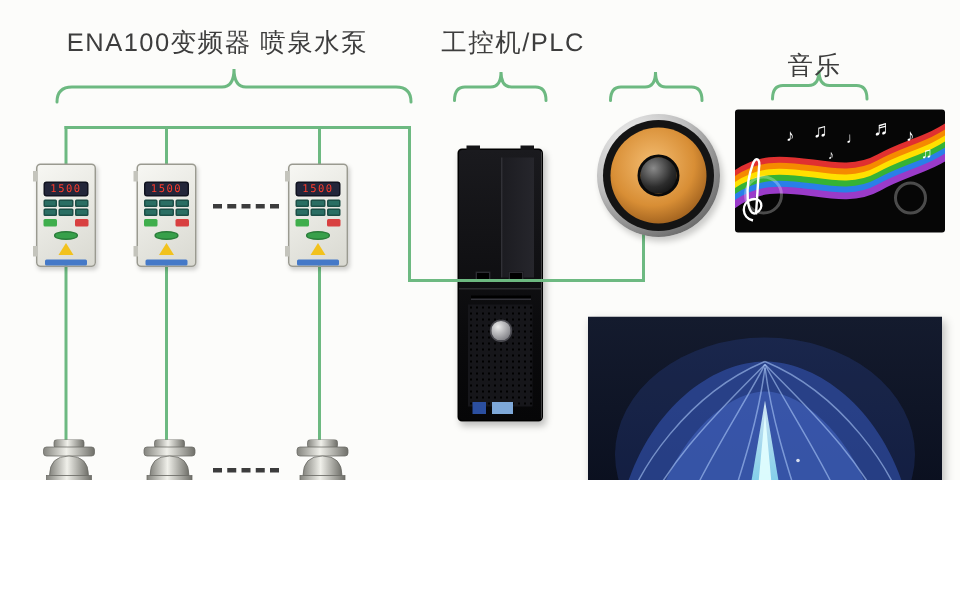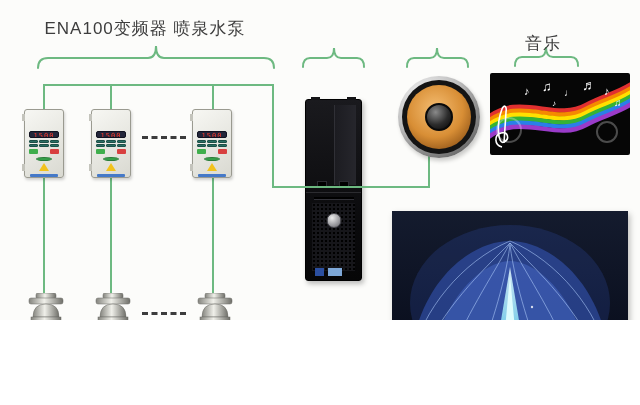--- a/index.html
+++ b/index.html
@@ -14,23 +14,23 @@
   .gline { position:absolute; background:#6db981; z-index:1; }
   .gline.over { z-index:5; }
 
   
   .vfd { position:absolute; width:40px; height:69px; top:109px; z-index:2;
          background:linear-gradient(145deg,#f7f7f3,#d9d9d1); border:1px solid #9a9a90;
          border-radius:3px; box-shadow:1px 2px 3px rgba(0,0,0,.18);
          display:flex; flex-direction:column; align-items:center; }
   .vfd::before, .vfd::after { content:""; position:absolute; left:-3px; width:3px; height:7px; background:#c4c4bc; }
   .vfd::before { top:4px; } .vfd::after { bottom:6px; }
-  .vfd-display { margin-top:21px; width:30px; height:11px; background:#23263a; border:1px solid #10121f;
+  .vfd-display { margin-top:11px; width:30px; height:11px; background:#23263a; border:1px solid #10121f;
                  border-radius:2px; color:#ff3b2b; font-family:"DejaVu Sans Mono",monospace;
-                 font-size:7px; line-height:9px; text-align:center; letter-spacing:1px; overflow:hidden;text-decoration:underline; }
+                 font-size:7px; line-height:9px; text-align:center; letter-spacing:1px; overflow:hidden; }
   .vfd-keys { margin-top:2px; width:30px; height:14px; display:grid;
               grid-template-columns:repeat(3,1fr); gap:1px; }
   .vfd-keys span { background:#2a6e63; border-radius:1px; border:1px solid #1c4f47; }
   .vfd-runstop { margin-top:2px; width:30px; display:flex; justify-content:space-between; }
   .btn-run { width:9px; height:5px; background:#3fae4c; border-radius:1px; }
   .btn-stop { width:9px; height:5px; background:#d84040; border-radius:1px; }
   .vfd-brand { margin-top:3px; width:16px; height:6px; background:#37a04a; border-radius:50%;
                border:1px solid #2a7d3a; }
   .vfd-warn { margin-top:2px; width:0; height:0; border-left:5px solid transparent;
               border-right:5px solid transparent; border-bottom:8px solid #f2c21d; }
@@ -81,20 +81,21 @@
               box-shadow:2px 3px 6px rgba(0,0,0,.25); }
 
   .arrow { position:absolute; left:280px; top:325px; z-index:2; }
 </style>
 </head>
 <body>
 
 <div class="canvas">
 
   <div class="grp-label" style="left:145px; top:17px;">ENA100变频器 喷泉水泵</div>
+  <div class="grp-label" style="left:342px; top:17px;">工控机/PLC</div>
   <div class="grp-label" style="left:543px; top:32px;">音乐</div>
 
   <svg class="braces" width="640" height="405">
     <g stroke="#6db981" stroke-width="2" fill="none" stroke-linecap="round">
       <path d="M38,68 Q38,58 48,58 L148,58 Q156,58 156,46 Q156,58 164,58 L264,58 Q274,58 274,68"></path>
       <path d="M303,67 Q303,58 310,58 L327,58 Q334,58 334,48 Q334,58 341,58 L357,58 Q364,58 364,67"></path>
       <path d="M407,67 Q407,58 414,58 L430,58 Q437,58 437,48 Q437,58 444,58 L461,58 Q468,58 468,67"></path>
       <path d="M515,66 Q515,57 522,57 L539,57 Q546,57 546,47 Q546,57 553,57 L571,57 Q578,57 578,66"></path>
     </g>
   </svg>

